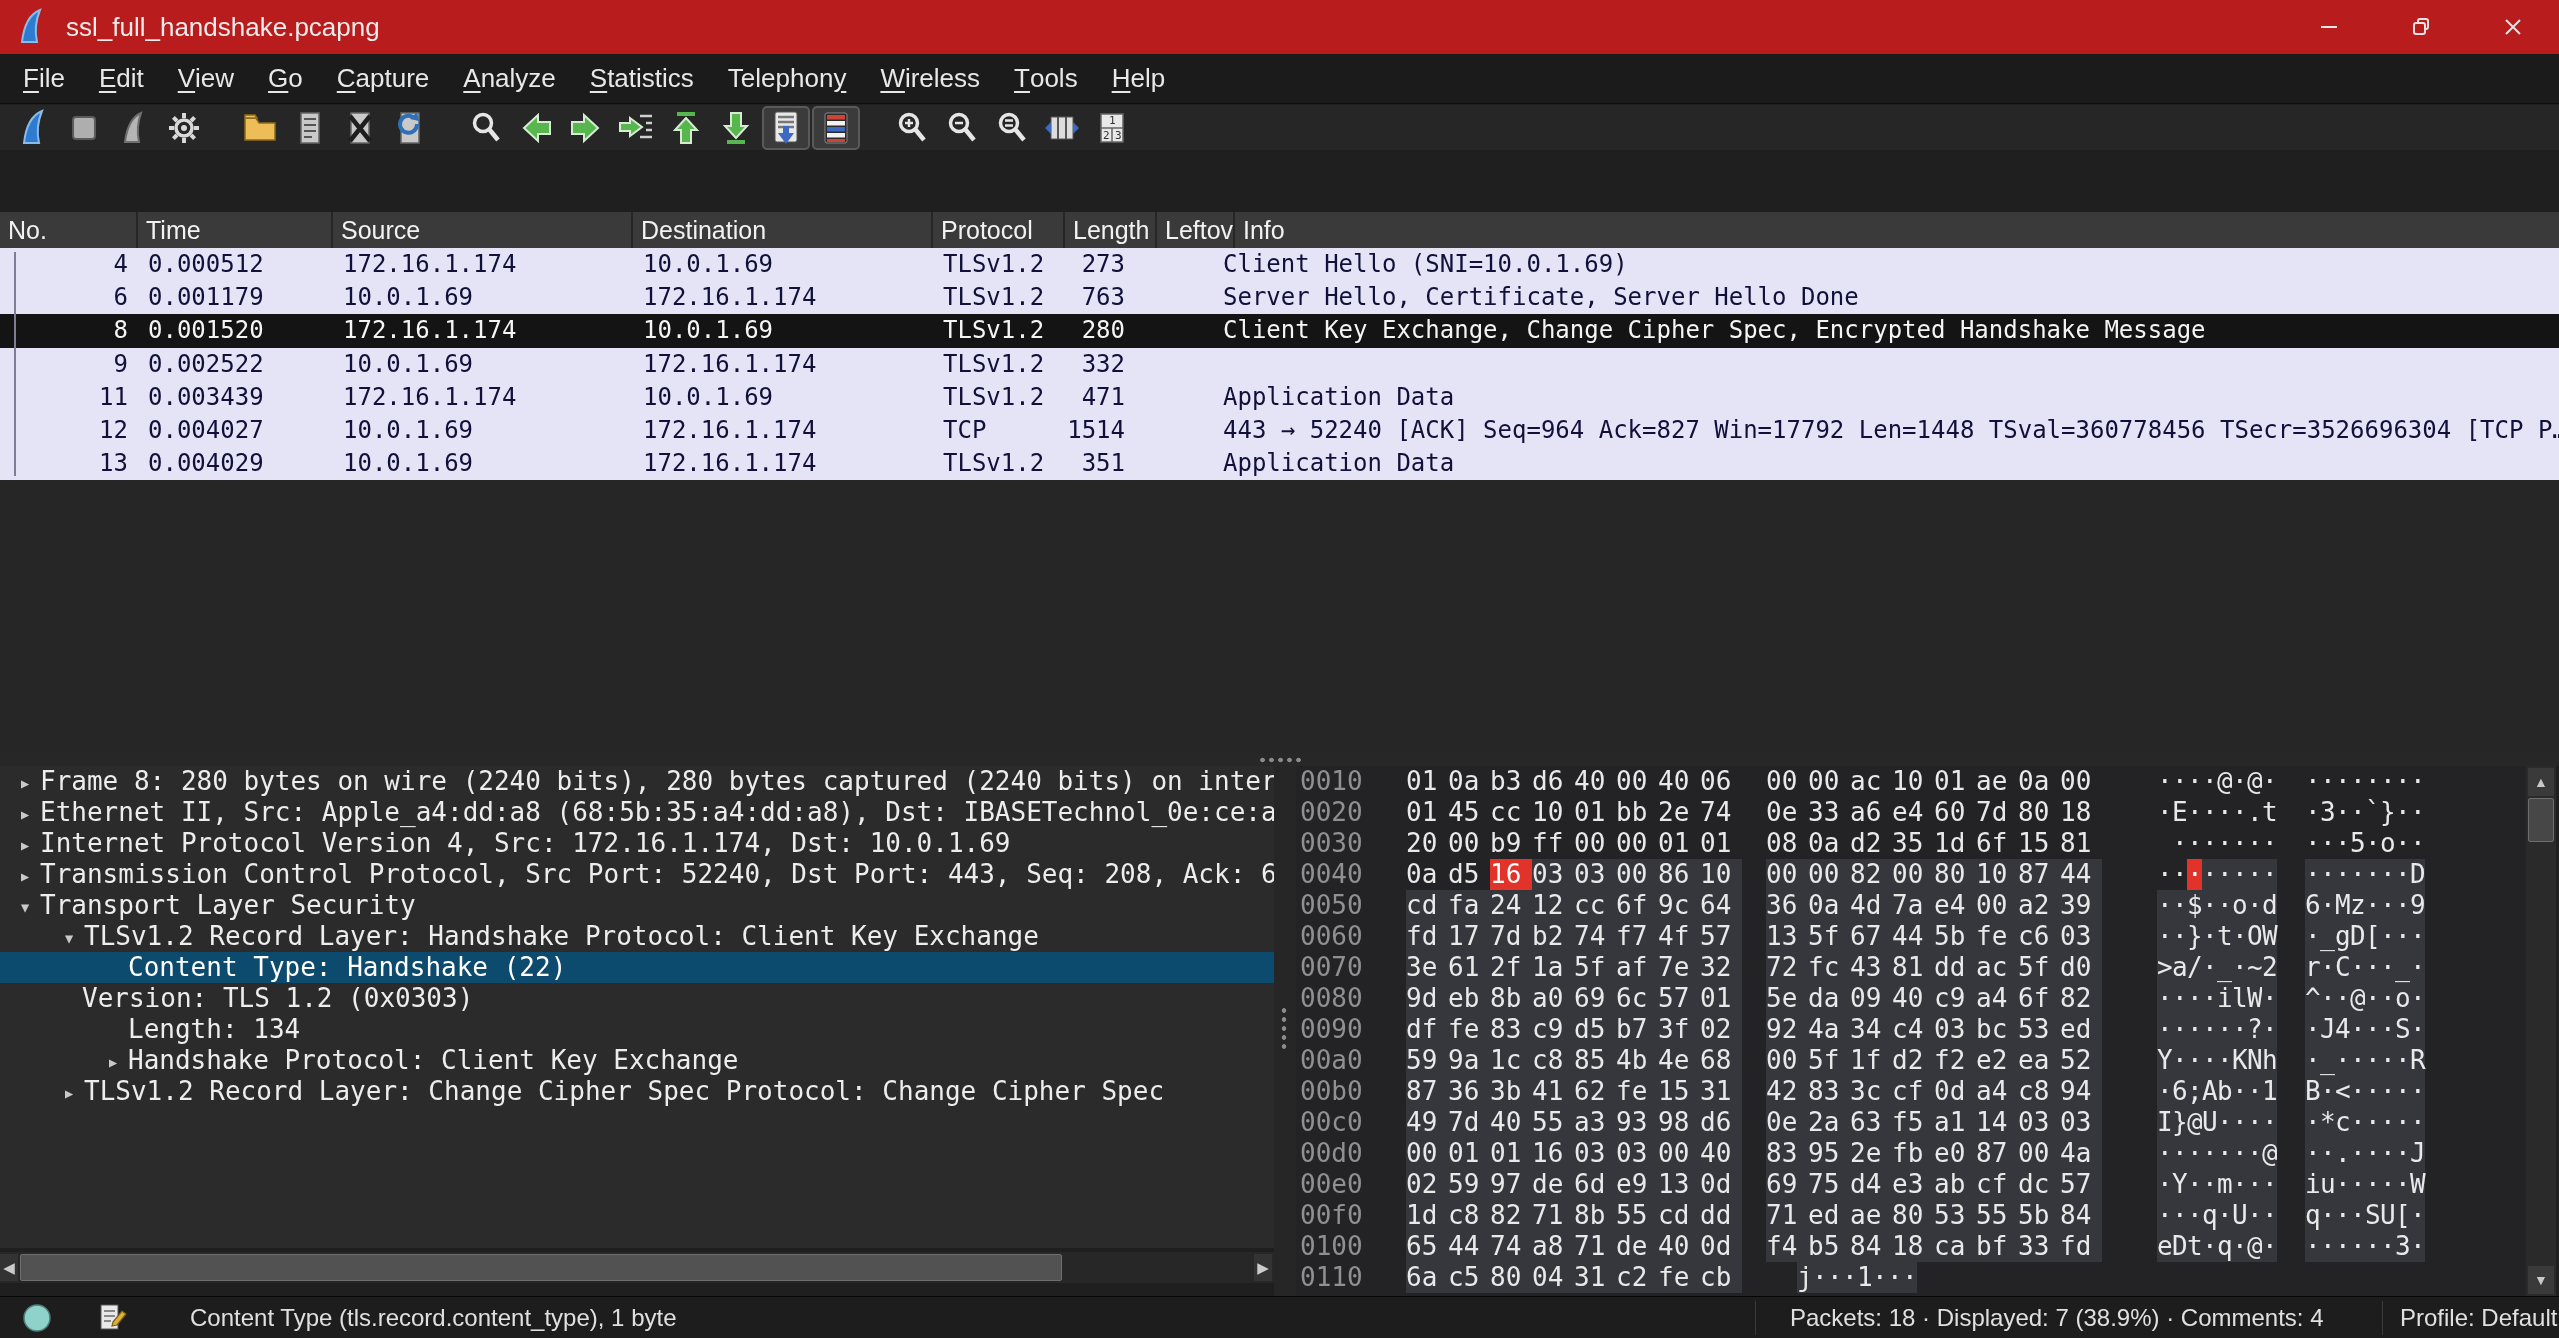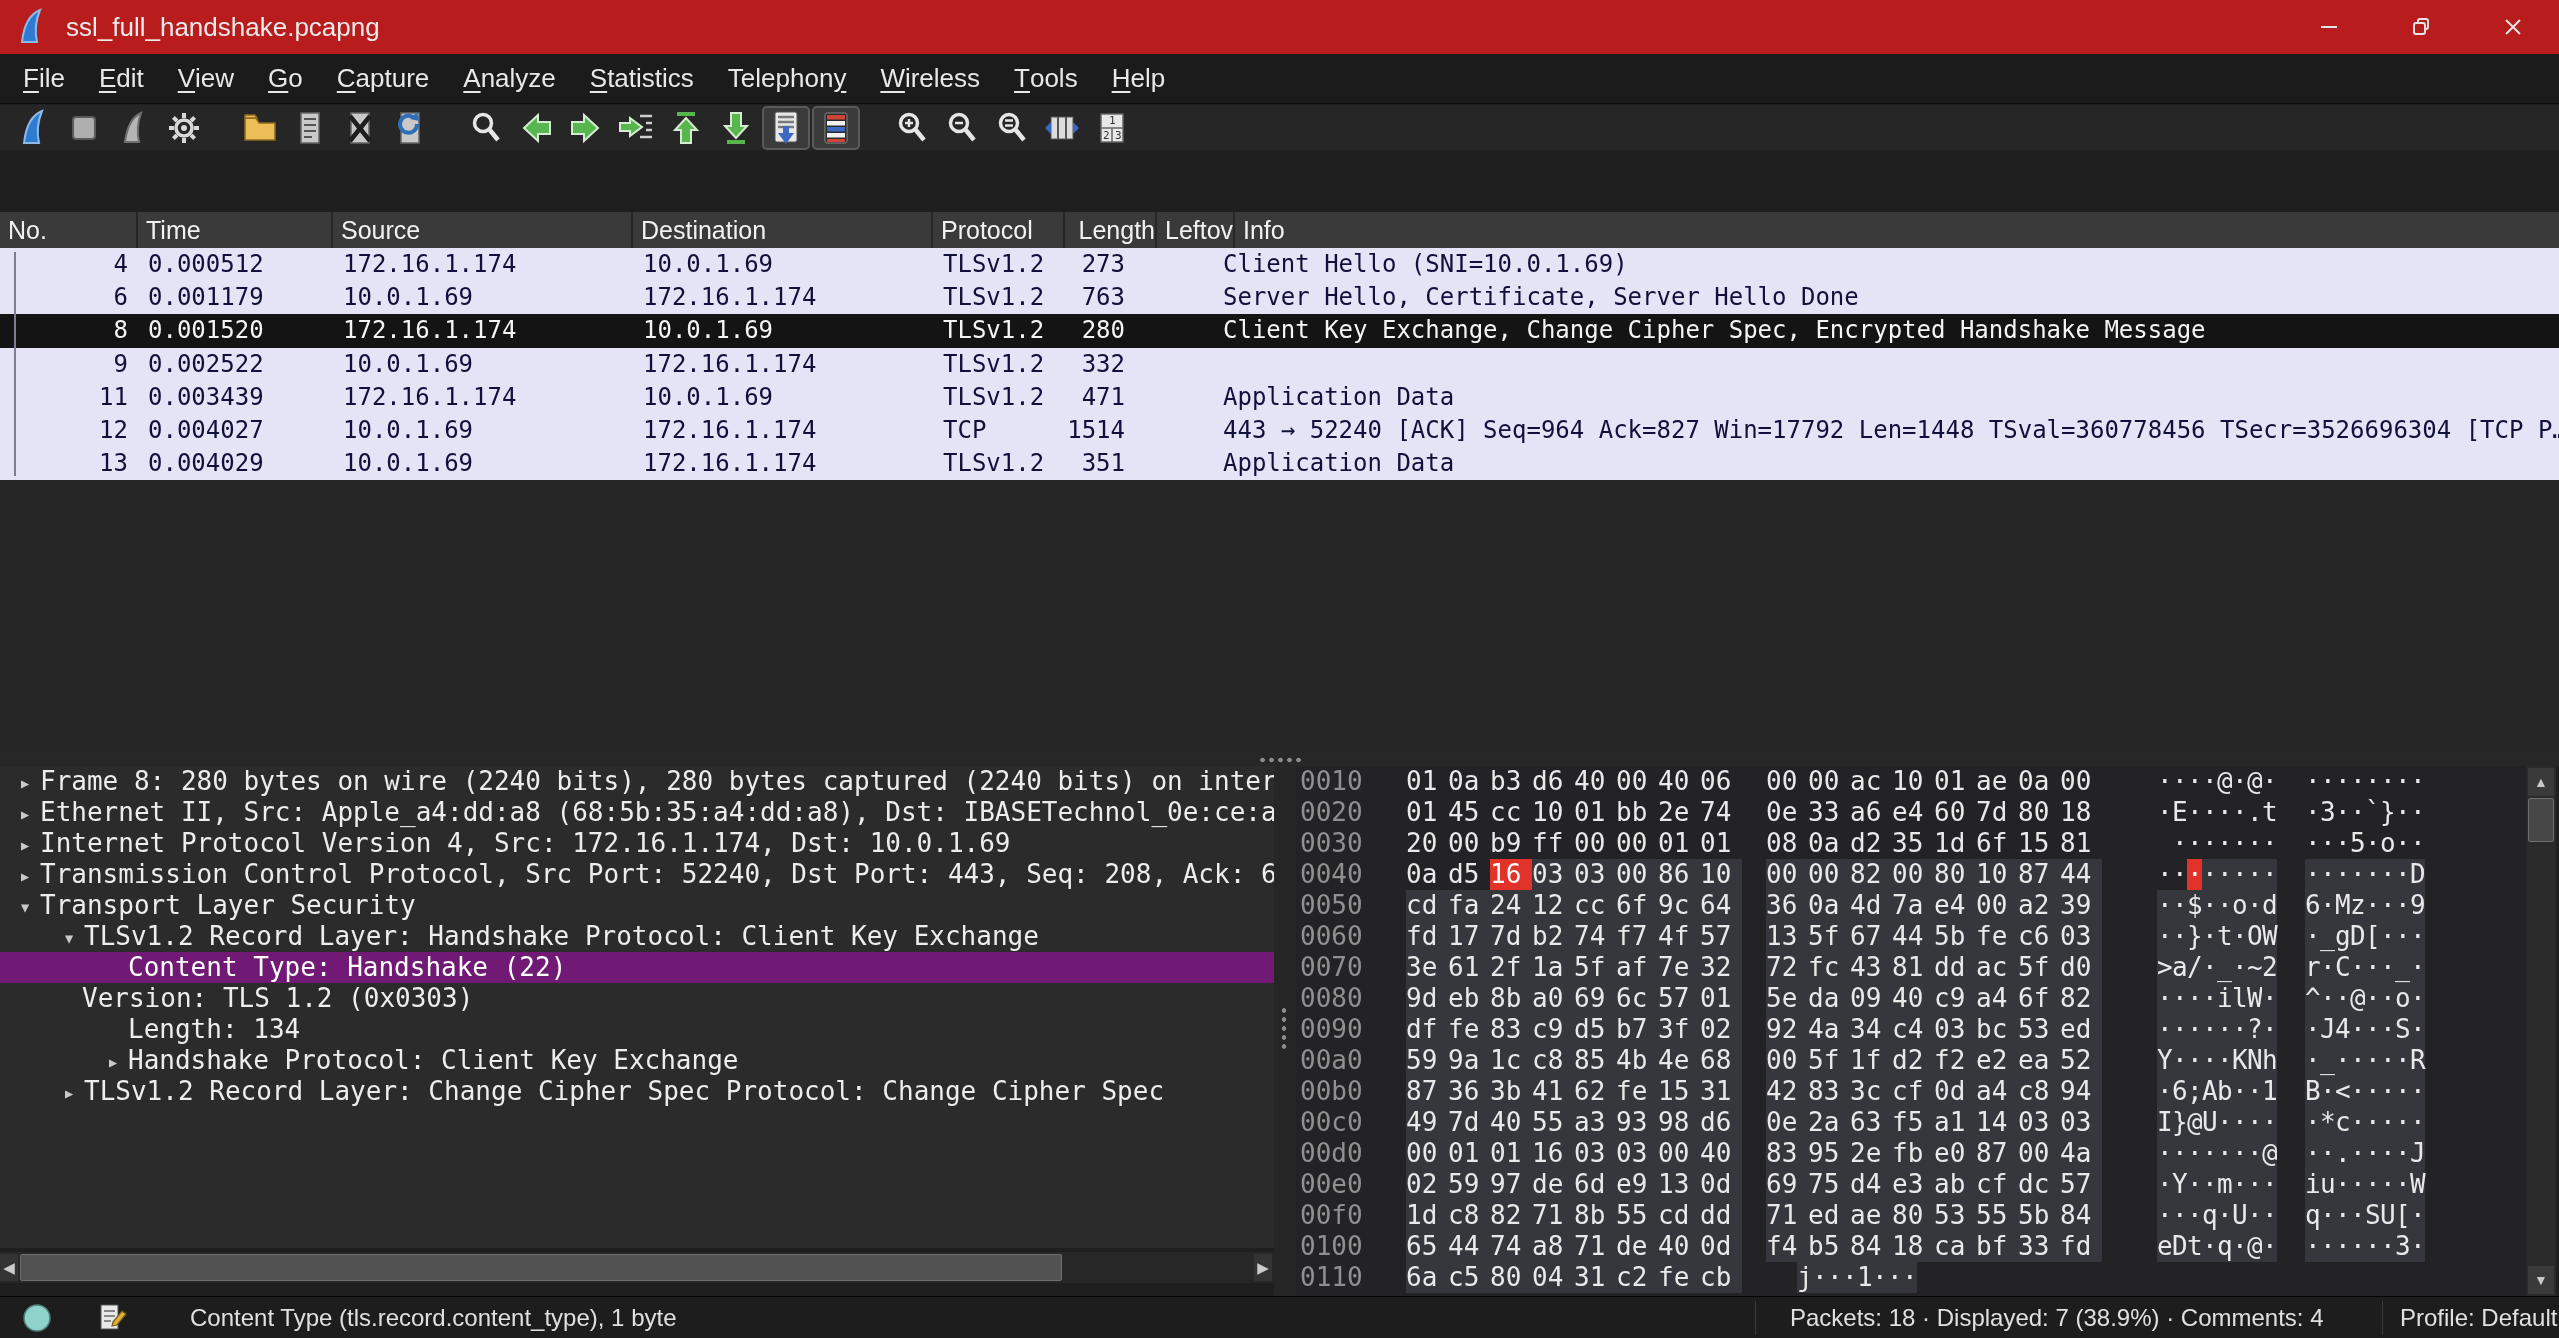--- a/index.html
+++ b/index.html
@@ -69,21 +69,21 @@
   #splitter-h { position:absolute; left:0; top:753px; width:2559px; height:13px; background:#272727; }
   .hgrip { position:absolute; left:1258px; top:4px; width:44px; height:6px;
     background-image:radial-gradient(circle,#8a8a8a 2px,transparent 2.6px);
     background-size:9px 6px; background-repeat:repeat-x; }
 
   
   #details-pane { position:absolute; left:0; top:766px; width:1274px; height:482px;
     background:#2b2b2b; overflow:hidden; }
   .drow { height:31px; line-height:31px; white-space:pre; overflow:hidden;
     font-family:"DejaVu Sans Mono",monospace; font-size:26px; color:#ededed; }
-  .drow.hl { background:#701a75; color:#ffffff; }
+  .drow.hl { background:#0c4a6e; color:#ffffff; }
   .exp { display:inline-block; width:30px; text-align:center; color:#c9c9c9; font-size:21px; }
   #details-hscroll { position:absolute; left:0; top:1252px; width:1274px; height:31px;
     background:#272727; }
   .sbtn { position:absolute; top:2px; width:18px; height:27px; background:#333333;
     color:#cccccc; font-size:15px; display:flex; align-items:center; justify-content:center; }
   #dh-left { left:0; } #dh-right { left:1254px; }
   #dh-thumb { position:absolute; left:20px; top:2px; width:1042px; height:27px;
     background:#525252; border:1px solid #6e6e6e; border-radius:2px; }
 
   
@@ -337,21 +337,21 @@
       </div>
     </div>
 
 
   <div id="plist-header">
       <div class="hcell" style="width: 138px;">No.</div>
       <div class="hcell" style="width: 195px;">Time</div>
       <div class="hcell" style="width: 300px;">Source</div>
       <div class="hcell" style="width: 300px;">Destination</div>
       <div class="hcell" style="width: 132px;">Protocol</div>
-      <div class="hcell" style="width: 92px; text-align: right;">Length</div>
+      <div class="hcell" style="width: 92px;">Length</div>
       <div class="hcell" style="width: 78px;">Leftov</div>
       <div class="hcell" style="width: 1346px;">Info</div>
     </div>
   <div id="plist-rows">
     <div id="related-line"></div>
   <div class="prow">
         <div class="pcell r" style="width: 138px;">4</div>
         <div class="pcell" style="width: 195px;">0.000512</div>
         <div class="pcell" style="width: 300px;">172.16.1.174</div>
         <div class="pcell" style="width: 300px;">10.0.1.69</div>

